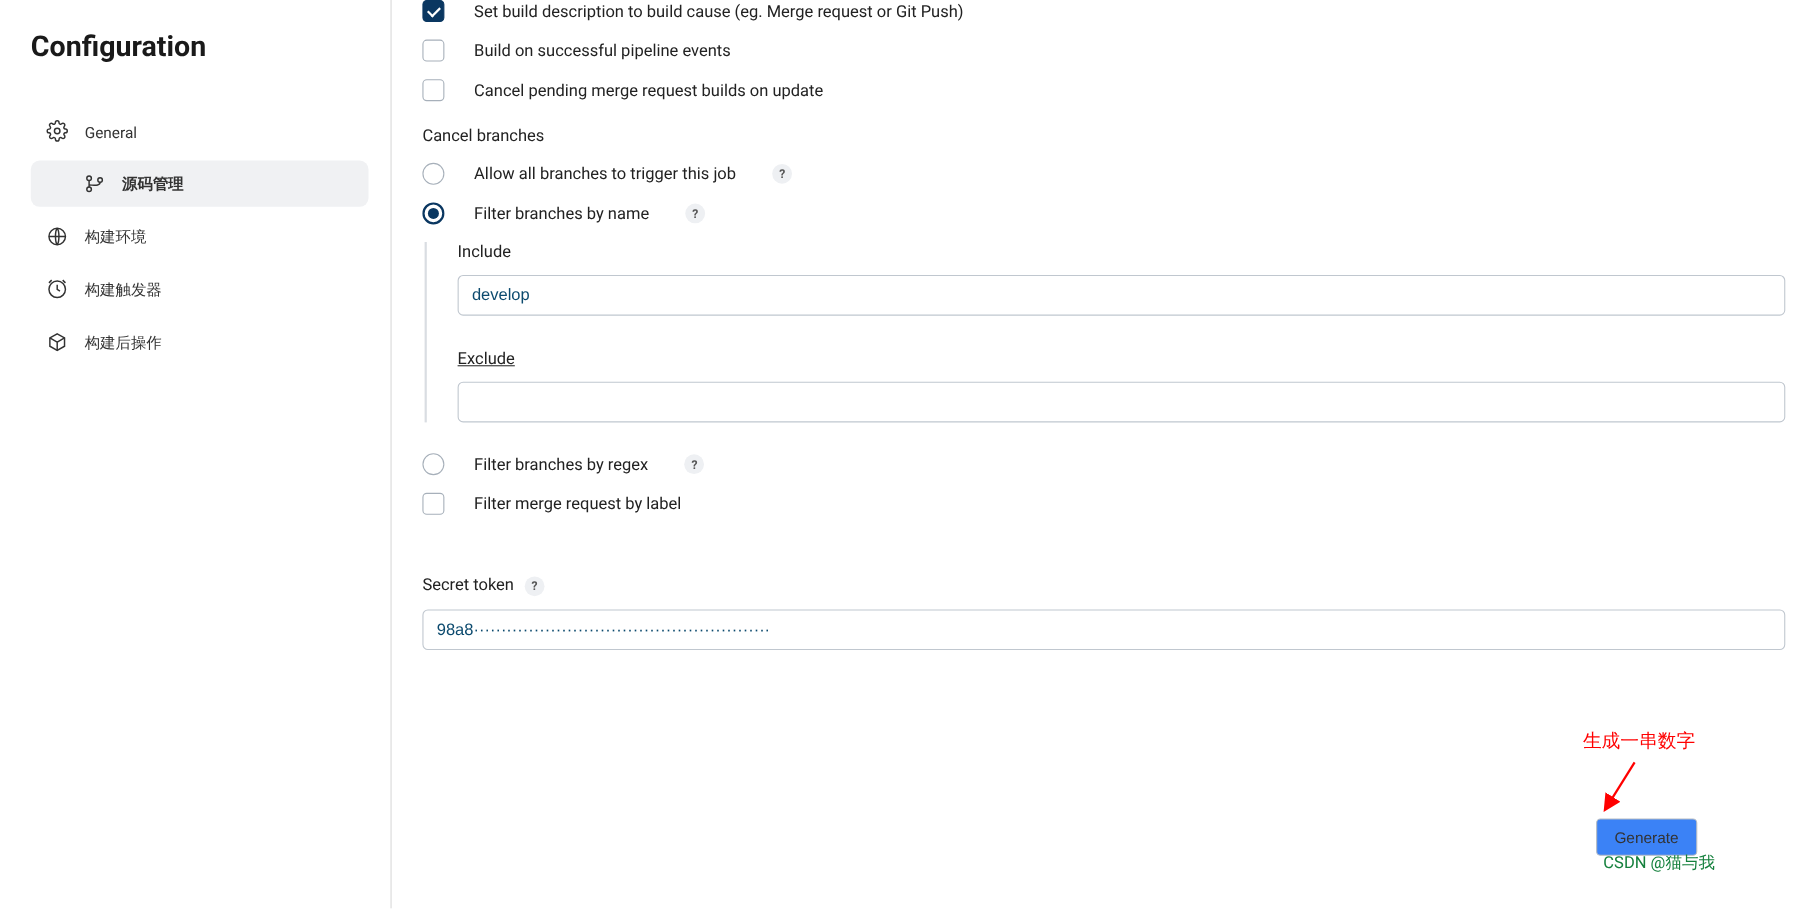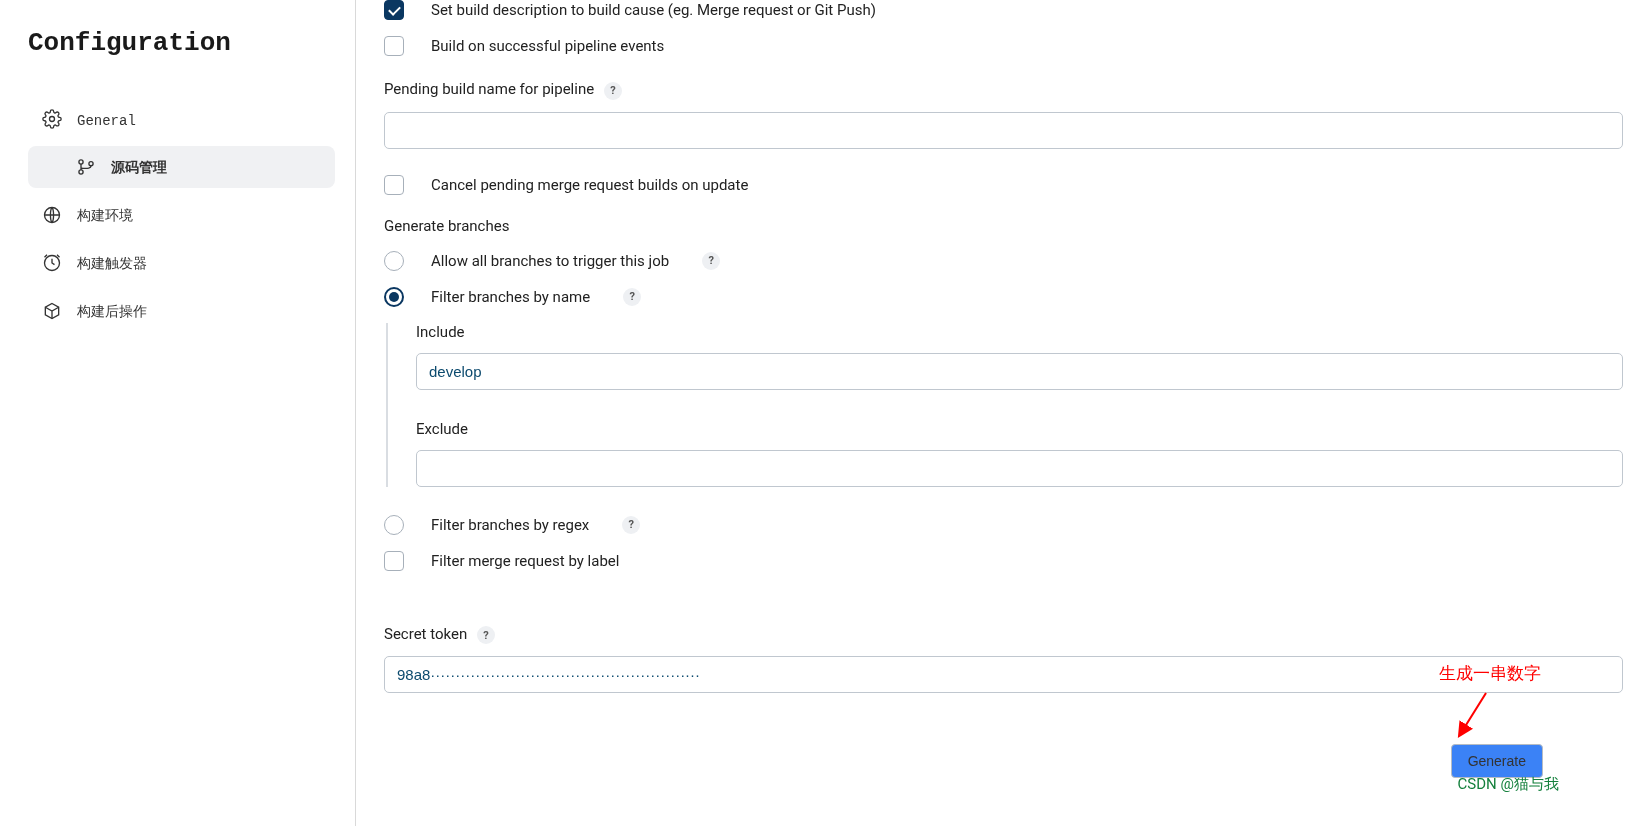--- a/index.html
+++ b/index.html
@@ -18,21 +18,20 @@
       position: relative;
     }
     .layout {
       display: flex;
       height: 100%;
     }
     .sidebar {
       width: 355px;
       padding: 28px 20px 20px 28px;
       flex-shrink: 0;
-      font-family: Liberation Mono, monospace;
     }
     .sidebar-title {
       font-size: 26px;
       font-weight: 700;
       color: #1a1a1a;
       margin-bottom: 40px;
     }
     .nav-item {
       display: flex;
       align-items: flex-end;
@@ -290,53 +289,46 @@
     <div class="form-row" style="margin-top:0;">
       <div class="checkbox checked"></div>
       <span class="label">Set build description to build cause (eg. Merge request or Git Push)</span>
     </div>
 
     <div class="form-row">
       <div class="checkbox"></div>
       <span class="label">Build on successful pipeline events</span>
     </div>
 
-    <div class="field-group">
-      <div class="section-label">
-        <span>Pending build name for pipeline</span>
-        <span class="help-icon">?</span>
-      </div>
-      <input type="text" class="text-input" value="" style="">
-    </div>
 
     <div class="form-row">
       <div class="checkbox"></div>
       <span class="label">Cancel pending merge request builds on update</span>
     </div>
 
-    <div class="section-head">Generate branches</div>
+    <div class="section-head">Cancel branches</div>
 
     <div class="form-row">
       <div class="radio"></div>
       <span class="label">Allow all branches to trigger this job</span>
       <span class="help-icon">?</span>
     </div>
 
     <div class="form-row">
       <div class="radio selected"></div>
       <span class="label">Filter branches by name</span>
       <span class="help-icon">?</span>
     </div>
 
     <div class="nested">
       <div class="field-group">
         <div class="section-label">Include</div>
         <input type="text" class="text-input" value="develop" style="">
       </div>
-      <div class="field-group" style="margin-bottom:12px;">
+      <div class="field-group" style="margin-bottom:12px;text-decoration:underline;">
         <div class="section-label">Exclude</div>
         <input type="text" class="text-input" value="" style="">
       </div>
     </div>
 
     <div class="form-row" style="margin-top:28px;">
       <div class="radio"></div>
       <span class="label">Filter branches by regex</span>
       <span class="help-icon">?</span>
     </div>

